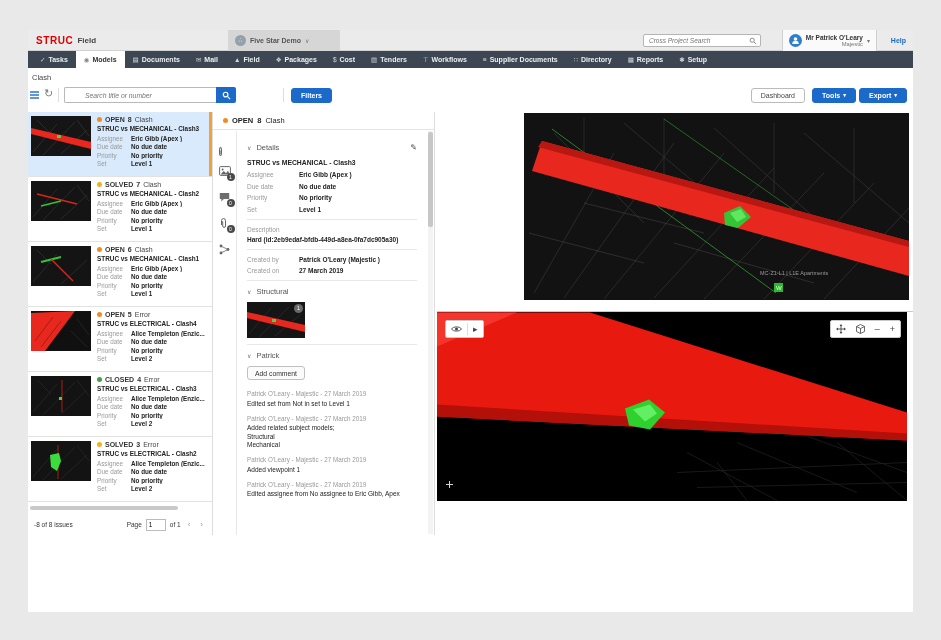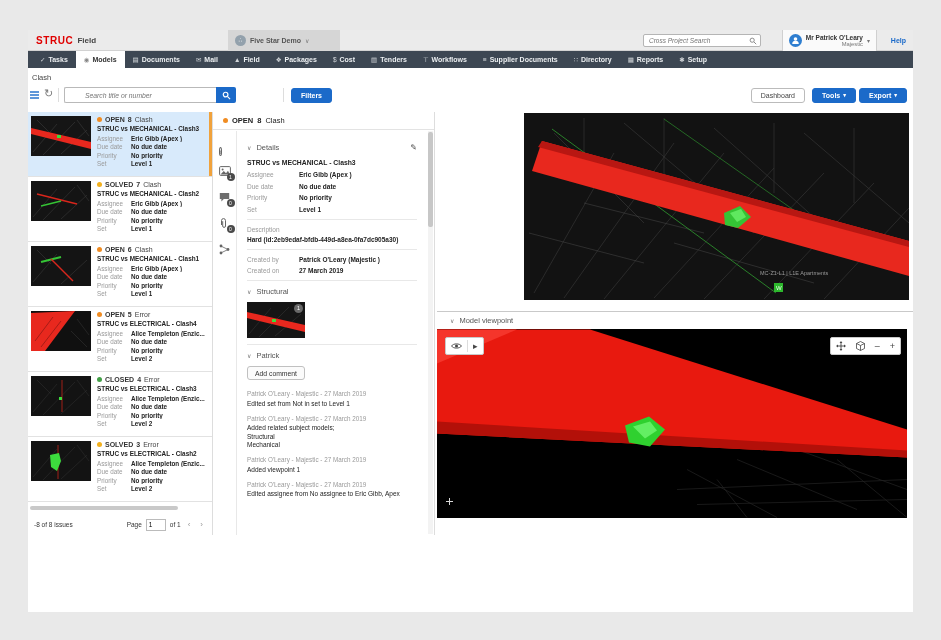--- a/index.html
+++ b/index.html
@@ -641,24 +641,20 @@
           <polygon points="18,28 385,128 385,134 14,34" fill="#b81712"></polygon>
           <polygon points="200,100 216,93 227,104 214,115 201,112" fill="#35c435"></polygon>
           <polygon points="206,100 217,96 222,104 213,109" fill="#5fe85f"></polygon>
           <text x="236" y="162" font-size="5.5" fill="#9a9a9a" font-family="Liberation Sans, sans-serif">MC-Z1-L1 | L1E Apartments</text>
           <rect x="250" y="170" width="9" height="9" fill="#2db82d"></rect>
           <text x="252" y="177" font-size="6" fill="#eaffea" font-family="Liberation Sans, sans-serif">W</text>
         </svg>
       </div>
     </div>
 
-    <div class="mv-head">
-      <span class="schev">∨</span>
-      <span>Model viewpoint</span>
-    </div>
 
     <div class="model">
       <svg viewBox="0 0 470 188">
         <rect width="470" height="188" fill="#000"></rect>
         <g stroke="#242424" stroke-width=".7" fill="none">
           <path d="M250 140 L340 188 M300 130 L420 180 M360 120 L470 160 M280 150 L310 188 M400 130 L470 188"></path>
           <path d="M240 160 L470 150 M260 175 L470 170"></path>
         </g>
         <polygon points="0,0 153,0 470,100 470,128 0,104" fill="#e8190f"></polygon>
         <polygon points="0,104 470,128 470,121 0,92" fill="#b31009"></polygon>

